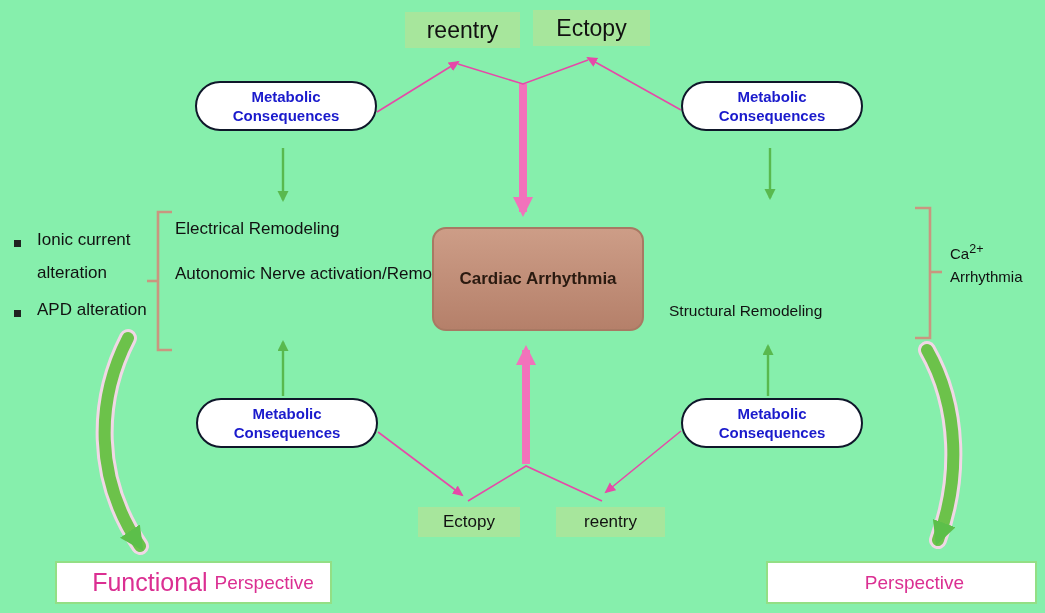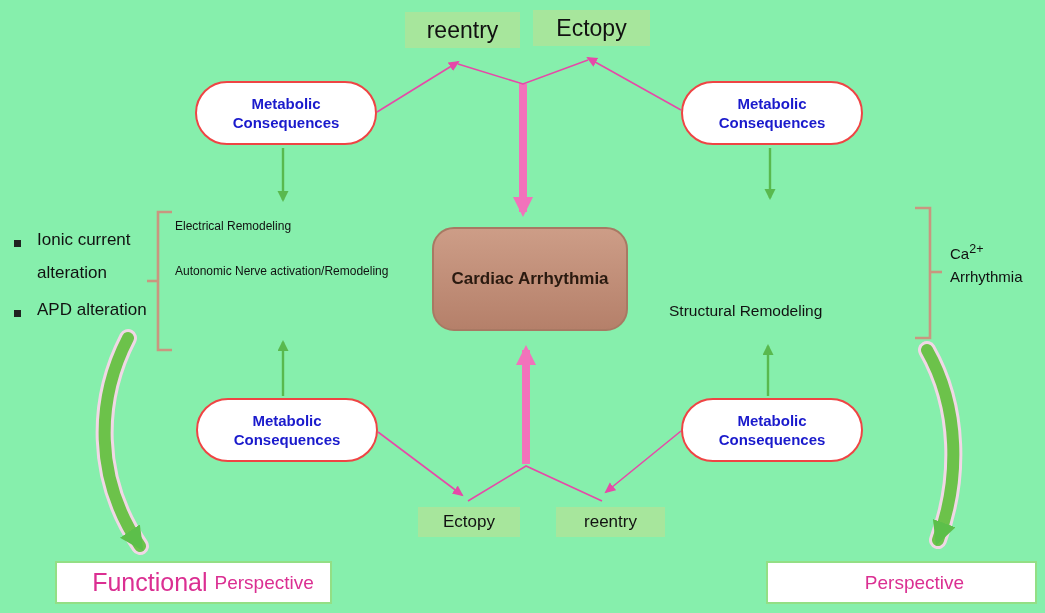--- a/index.html
+++ b/index.html
@@ -12,34 +12,34 @@
   }
   .layer{position:absolute;left:0;top:0;z-index:2;}
   .gbox{
     position:absolute;background:#a7e69c;color:#111;
     display:flex;align-items:center;justify-content:center;
     z-index:3;white-space:nowrap;
   }
   .gbox.big{font-size:23px;}
   .gbox.small{font-size:17px;}
   .pill{
-    position:absolute;width:182px;height:64px;box-sizing:border-box;
-    border:2px solid #ef4444;border-radius:34px;background:#fff;
+    position:absolute;width:182px;height:50px;box-sizing:border-box;
+    border:2px solid #0f172a;border-radius:34px;background:#fff;
     display:flex;align-items:center;justify-content:center;text-align:center;
     color:#1a1acc;font-weight:bold;font-size:15px;line-height:1.3;
     padding:0 30px;z-index:3;
   }
   .center-box{
-    position:absolute;left:432px;top:227px;width:196px;height:104px;
+    position:absolute;left:432px;top:227px;width:212px;height:104px;
     background:linear-gradient(180deg,#cd9d87,#b5806a);
-    border:2px solid #a87963;border-radius:22px;box-sizing:border-box;
+    border:2px solid #a87963;border-radius:14px;box-sizing:border-box;
     display:flex;align-items:center;justify-content:center;
     font-weight:bold;font-size:17px;color:#2a1a10;z-index:3;
   }
-  .label{position:absolute;font-size:12px;color:#111;z-index:1;white-space:nowrap;}
+  .label{position:absolute;font-size:17px;color:#111;z-index:1;white-space:nowrap;}
   .label.sm{font-size:15.5px;}
   .bullet{position:absolute;width:7px;height:7px;background:#222;z-index:1;}
   .side-note{position:absolute;font-size:15px;color:#111;z-index:1;line-height:1.5;}
   .persp{
     position:absolute;height:43px;box-sizing:border-box;
     border:2px solid #93df85;background:#fff;color:#db2f92;
     display:flex;align-items:center;justify-content:center;z-index:3;white-space:nowrap;padding-left:19px;
   }
   .persp .w1{font-size:25px;}
   .persp .w2{font-size:19px;margin-left:7px;}

